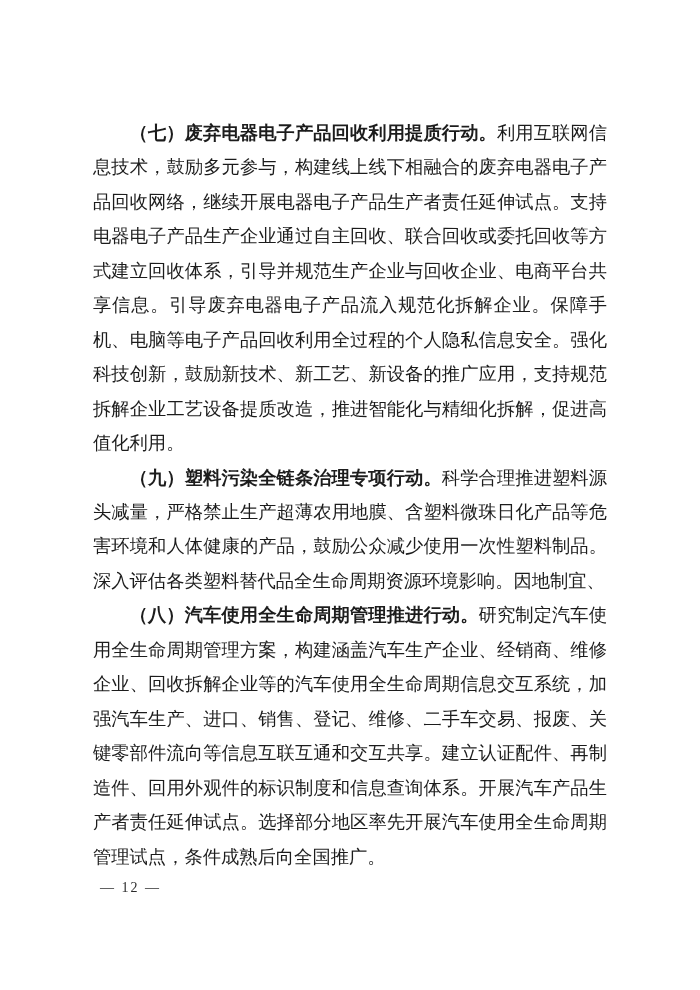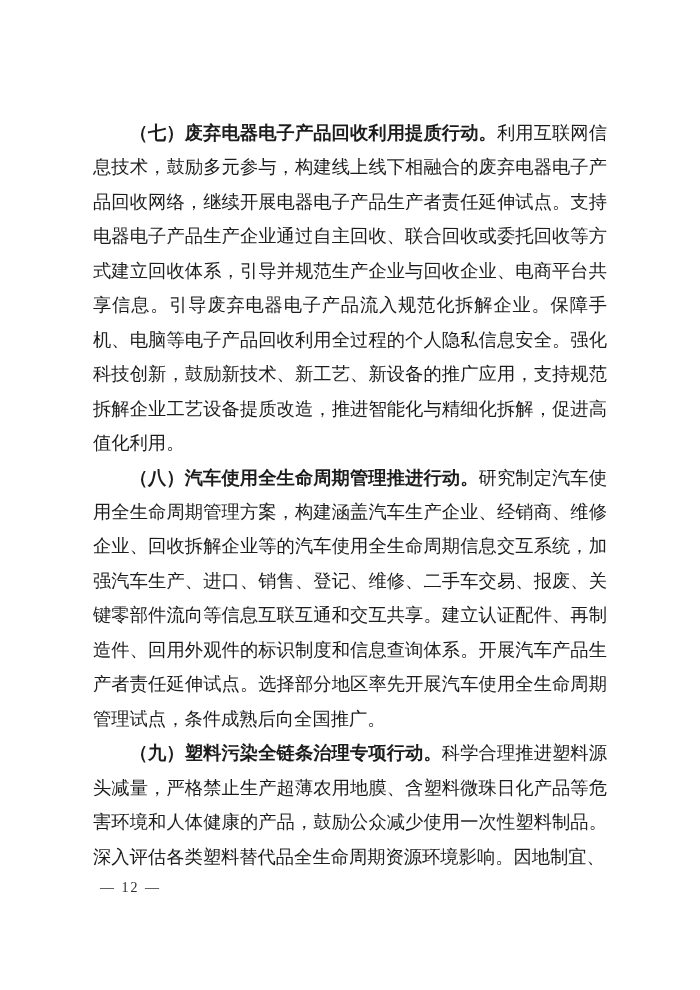--- a/index.html
+++ b/index.html
@@ -57,21 +57,21 @@
 </style>
 </head>
 <body>
 
 <div class="page">
 
   <div class="text-block">
 
     <p class="para"><span class="para-heading">（七）废弃电器电子产品回收利用提质行动。</span><span class="para-body">利用互联网信息技术，鼓励多元参与，构建线上线下相融合的废弃电器电子产品回收网络，继续开展电器电子产品生产者责任延伸试点。支持电器电子产品生产企业通过自主回收、联合回收或委托回收等方式建立回收体系，引导并规范生产企业与回收企业、电商平台共享信息。引导废弃电器电子产品流入规范化拆解企业。保障手机、电脑等电子产品回收利用全过程的个人隐私信息安全。强化科技创新，鼓励新技术、新工艺、新设备的推广应用，支持规范拆解企业工艺设备提质改造，推进智能化与精细化拆解，促进高值化利用。</span></p>
 
+    <p class="para"><span class="para-heading">（九）塑料污染全链条治理专项行动。</span><span class="para-body">科学合理推进塑料源头减量，严格禁止生产超薄农用地膜、含塑料微珠日化产品等危害环境和人体健康的产品，鼓励公众减少使用一次性塑料制品。深入评估各类塑料替代品全生命周期资源环境影响。因地制宜、</span></p>
+
     <p class="para"><span class="para-heading">（八）汽车使用全生命周期管理推进行动。</span><span class="para-body">研究制定汽车使用全生命周期管理方案，构建涵盖汽车生产企业、经销商、维修企业、回收拆解企业等的汽车使用全生命周期信息交互系统，加强汽车生产、进口、销售、登记、维修、二手车交易、报废、关键零部件流向等信息互联互通和交互共享。建立认证配件、再制造件、回用外观件的标识制度和信息查询体系。开展汽车产品生产者责任延伸试点。选择部分地区率先开展汽车使用全生命周期管理试点，条件成熟后向全国推广。</span></p>
-
-    <p class="para"><span class="para-heading">（九）塑料污染全链条治理专项行动。</span><span class="para-body">科学合理推进塑料源头减量，严格禁止生产超薄农用地膜、含塑料微珠日化产品等危害环境和人体健康的产品，鼓励公众减少使用一次性塑料制品。深入评估各类塑料替代品全生命周期资源环境影响。因地制宜、</span></p>
 
   </div>
 
   <div class="page-number">— 12 —</div>
 
 </div>
 
 </body></html>

